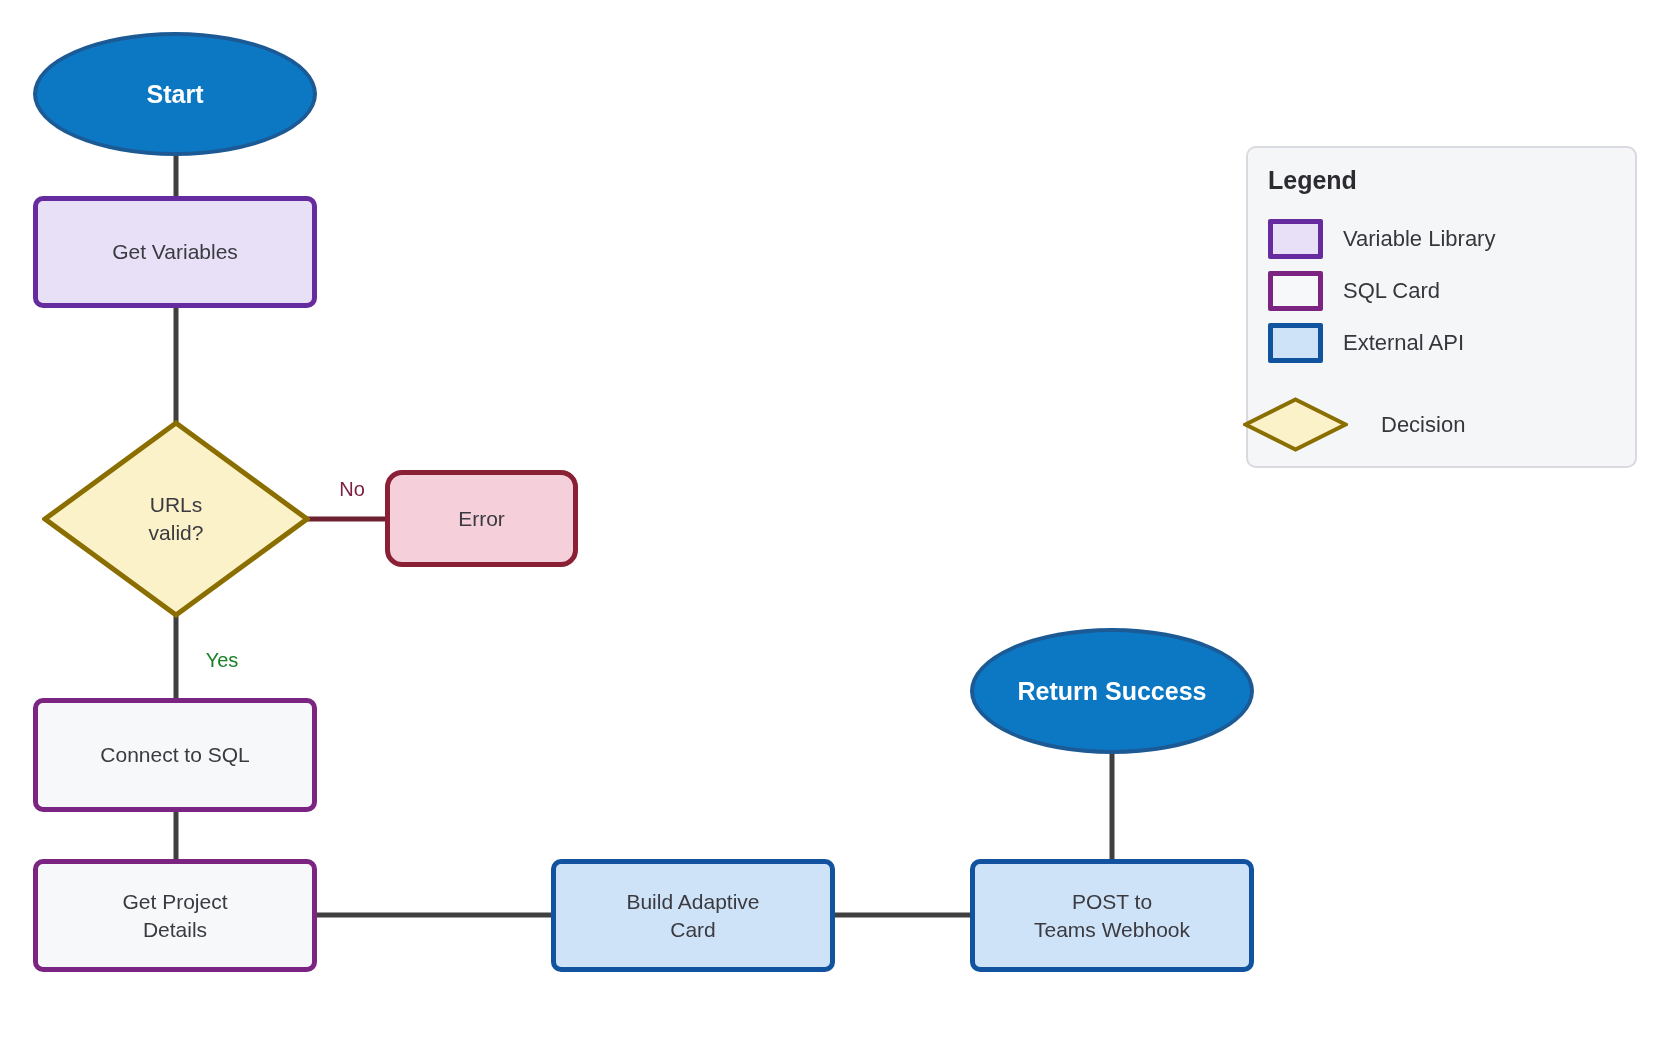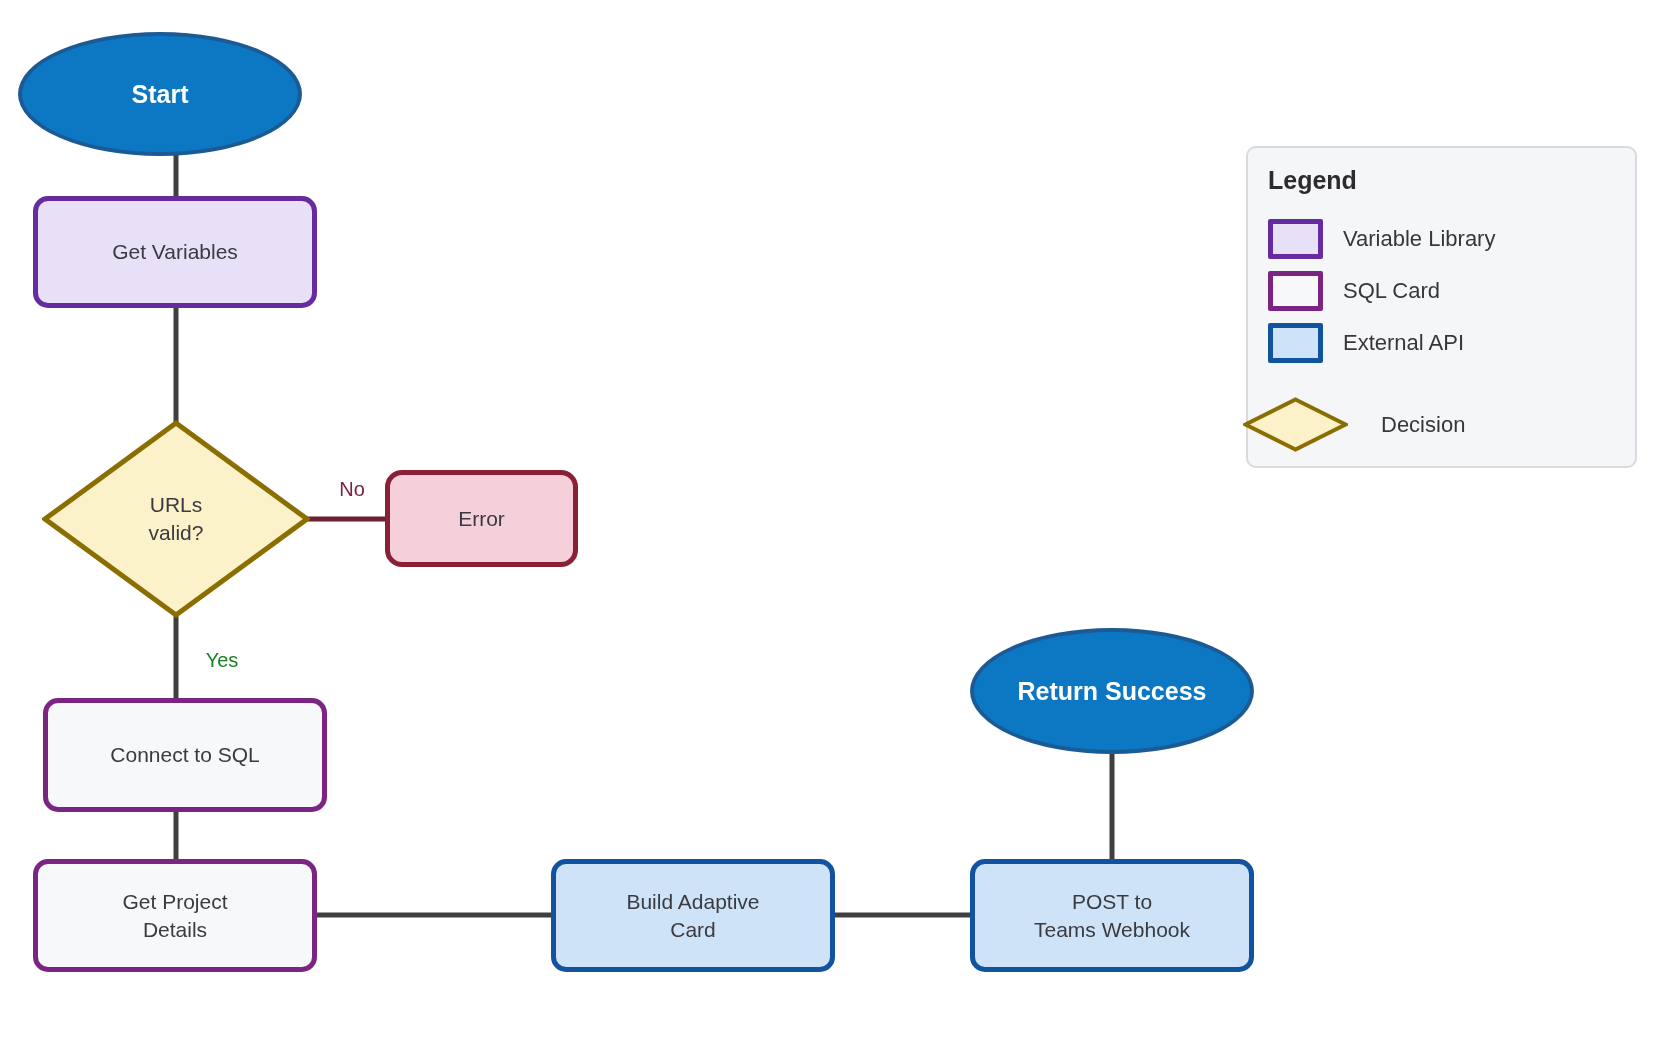--- a/index.html
+++ b/index.html
@@ -37,21 +37,21 @@
     white-space:pre-line;
     color:var(--node-text);
   }
   .terminal{
     background:var(--terminal-fill);
     border:4px solid var(--terminal-border);
     border-radius:50%;
     color:var(--terminal-text);
     font-weight:700;font-size:25px;
   }
-  .rect{border-style:solid;border-width:5px;border-radius:15px;}
+  .rect{border-style:solid;border-width:5px;border-radius:10px;}
   .variable-library{background:var(--variable-fill);border-color:var(--variable-border);}
   .sql-read{background:var(--sql-fill);border-color:var(--sql-border);}
   .external-api{background:var(--api-fill);border-color:var(--api-border);}
   .error-node{background:var(--error-fill);border-color:var(--error-border);border-radius:17px;}
   .diamond-node{background:transparent;border:none;}
   .diamond-node svg{position:absolute;left:0;top:0;width:100%;height:100%;}
   .decision-poly{fill:var(--decision-fill);stroke:var(--decision-border);stroke-width:5;stroke-linejoin:miter;}
   .diamond-label{position:relative;z-index:1;}
   .edge-label{
     position:absolute;transform:translate(-50%,-50%);
@@ -90,39 +90,39 @@
     <line class="edge-line" x1="176" y1="152" x2="176" y2="200"></line>
     <line class="edge-line" x1="176" y1="304" x2="176" y2="424"></line>
     <line class="edge-line no-edge" x1="302" y1="519" x2="388" y2="519"></line>
     <line class="edge-line" x1="176" y1="614" x2="176" y2="702"></line>
     <line class="edge-line" x1="176" y1="808" x2="176" y2="862"></line>
     <line class="edge-line" x1="314" y1="915" x2="554" y2="915"></line>
     <line class="edge-line" x1="832" y1="915" x2="973" y2="915"></line>
     <line class="edge-line" x1="1112" y1="750" x2="1112" y2="862"></line>
   </svg>
 
-  <div class="node terminal" style="left:18px;top:32px;width:284px;height:124px;">Start</div>
+  <div class="node terminal" style="left:33px;top:32px;width:284px;height:124px;">Start</div>
 
   <div class="node rect variable-library" style="left:33px;top:196px;width:284px;height:112px;">Get Variables</div>
 
   <div class="node diamond-node" style="left:42px;top:420px;width:268px;height:198px;">
     <svg viewBox="0 0 268 198" preserveAspectRatio="none">
       <polygon class="decision-poly" points="134,3 265,99 134,195 3,99"></polygon>
     </svg>
     <div class="diamond-label">URLs
 valid?</div>
   </div>
 
   <span class="edge-label no" style="left:352px;top:489px;">No</span>
 
   <div class="node rect error-node" style="left:385px;top:470px;width:193px;height:97px;">Error</div>
 
   <span class="edge-label yes" style="left:222px;top:660px;">Yes</span>
 
-  <div class="node rect sql-read" style="left:43px;top:698px;width:284px;height:114px;">Connect to SQL</div>
+  <div class="node rect sql-read" style="left:33px;top:698px;width:284px;height:114px;">Connect to SQL</div>
 
   <div class="node rect sql-read" style="left:33px;top:859px;width:284px;height:113px;">Get Project
 Details</div>
 
   <div class="node rect external-api" style="left:551px;top:859px;width:284px;height:113px;">Build Adaptive
 Card</div>
 
   <div class="node rect external-api" style="left:970px;top:859px;width:284px;height:113px;">POST to
 Teams Webhook</div>
 

